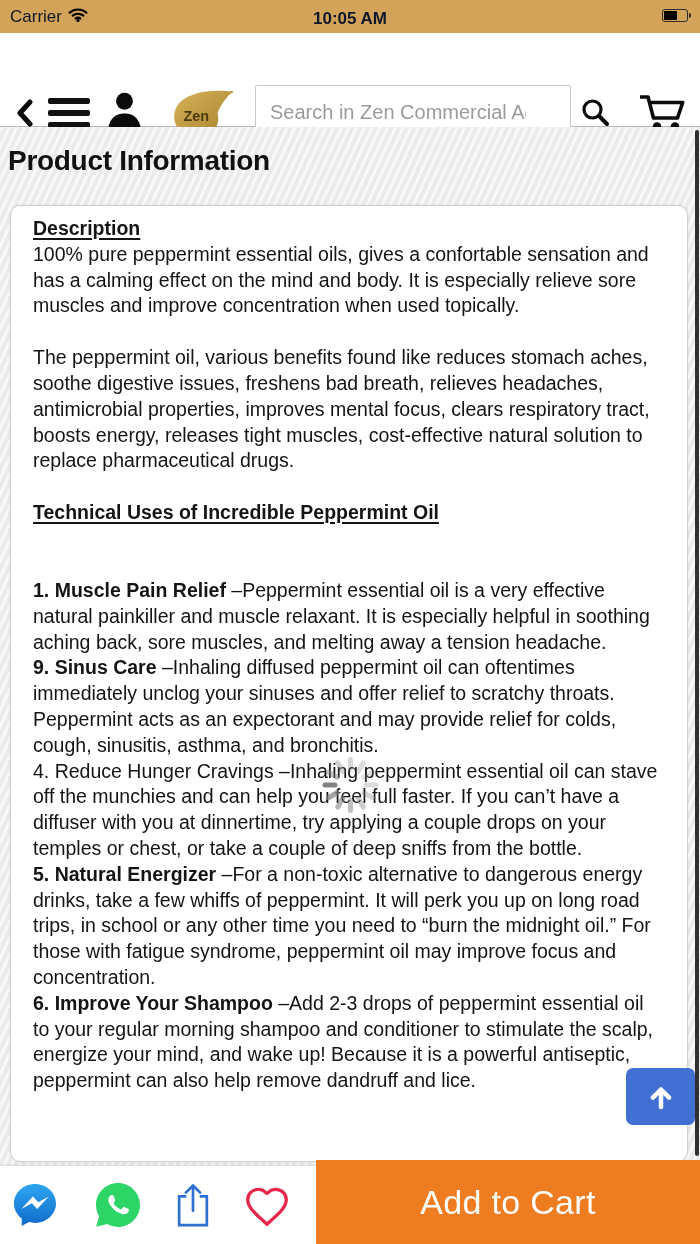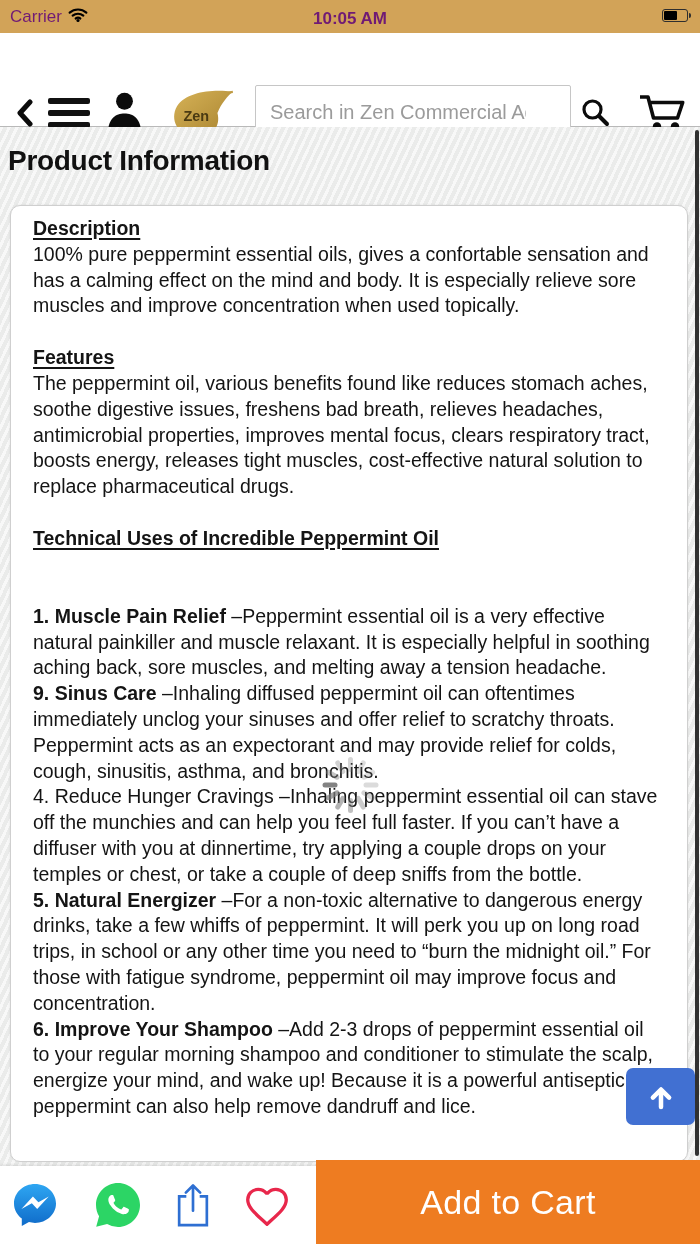--- a/index.html
+++ b/index.html
@@ -1,21 +1,21 @@
 <!DOCTYPE html>
 <html style="--status-bar-gold: #D2A358; --add-to-cart-orange: #EE7C21; --scroll-top-blue: #4170D2; --messenger-blue-top: #2EA6F2; --messenger-blue-bottom: #0F6BC9; --whatsapp-green: #2CD565; --share-blue: #2E6FD2; --heart-red: #E8274B;"><head>
 <meta charset="utf-8">
 <style>
   html,body{margin:0;padding:0;background:#444;}
   .screen{position:relative;width:700px;height:1244px;overflow:hidden;background:#fff;
     font-family:"Liberation Sans","DejaVu Sans",sans-serif;}
 
   
   .status-bar{position:absolute;left:0;top:0;width:700px;height:37px;
-    background:var(--status-bar-gold,#D2A358);display:flex;align-items:center;color:#701a75;}
+    background:var(--status-bar-gold,#D2A358);display:flex;align-items:center;color:#0f172a;}
   .sb-left{position:absolute;left:10px;top:0;height:33px;display:flex;align-items:center;gap:6px;}
   .sb-carrier{font-size:17px;}
   .sb-time{position:absolute;left:0;width:100%;text-align:center;font-size:17px;font-weight:700;}
   .sb-batt{position:absolute;right:12px;top:9px;width:26px;height:13px;border:1px solid #2e2e2e;
     border-radius:3px;display:flex;align-items:center;padding:1px;box-sizing:border-box;}
   .sb-batt-fill{width:60%;height:9px;background:#000;border-radius:1px;}
   .sb-batt-nub{position:absolute;right:9px;top:13px;width:2px;height:5px;background:#2e2e2e;border-radius:0 2px 2px 0;}
 
   
   .header{position:absolute;left:0;top:33px;width:700px;height:94px;background:#fff;
@@ -157,21 +157,20 @@
     </div>
   </div>
 
   <div class="content">
     <div class="page-title">Product Information</div>
 
     <div class="card">
       <p class="sec-h">Description</p>
       <p>100% pure peppermint essential oils, gives a confortable sensation and has a calming effect on the mind and body. It is especially relieve sore muscles and improve concentration when used topically.</p>
       <div class="gap"></div>
-      <p class="sec-h">Features</p>
       <p>The peppermint oil, various benefits found like reduces stomach aches, soothe digestive issues, freshens bad breath, relieves headaches, antimicrobial properties, improves mental focus, clears respiratory tract, boosts energy, releases tight muscles, cost-effective natural solution to replace pharmaceutical drugs.</p>
       <div class="gap"></div>
       <p class="sec-h">Technical Uses of Incredible Peppermint Oil</p>
       <div class="gap2"></div>
       <p class="use"><b>1. Muscle Pain Relief</b><span> –Peppermint essential oil is a very effective natural painkiller and muscle relaxant. It is especially helpful in soothing aching back, sore muscles, and melting away a tension headache.</span></p>
       <p class="use"><b>9. Sinus Care</b><span> –Inhaling diffused peppermint oil can oftentimes immediately unclog your sinuses and offer relief to scratchy throats. Peppermint acts as an expectorant and may provide relief for colds, cough, sinusitis, asthma, and bronchitis.</span></p>
       <p class="use"><span>4. Reduce Hunger Cravings</span><span> –Inhaling peppermint essential oil can stave off the munchies and can help you feel full faster. If you can’t have a diffuser with you at dinnertime, try applying a couple drops on your temples or chest, or take a couple of deep sniffs from the bottle.</span></p>
       <p class="use"><b>5. Natural Energizer</b><span> –For a non-toxic alternative to dangerous energy drinks, take a few whiffs of peppermint. It will perk you up on long road trips, in school or any other time you need to “burn the midnight oil.” For those with fatigue syndrome, peppermint oil may improve focus and concentration.</span></p>
       <p class="use"><b>6. Improve Your Shampoo</b><span> –Add 2-3 drops of peppermint essential oil to your regular morning shampoo and conditioner to stimulate the scalp, energize your mind, and wake up! Because it is a powerful antiseptic, peppermint can also help remove dandruff and lice.</span></p>
     </div>

